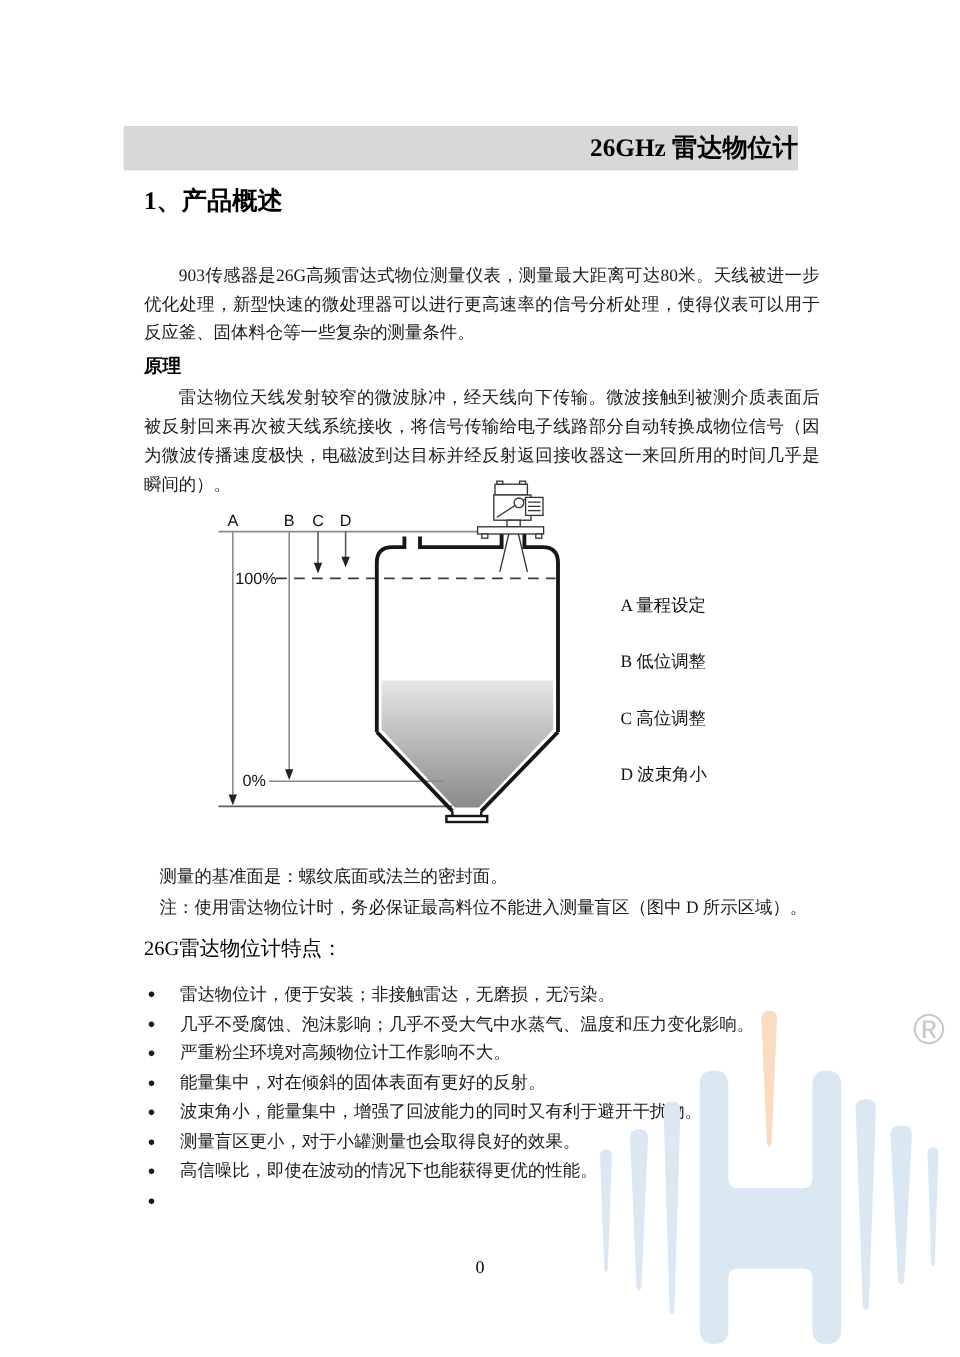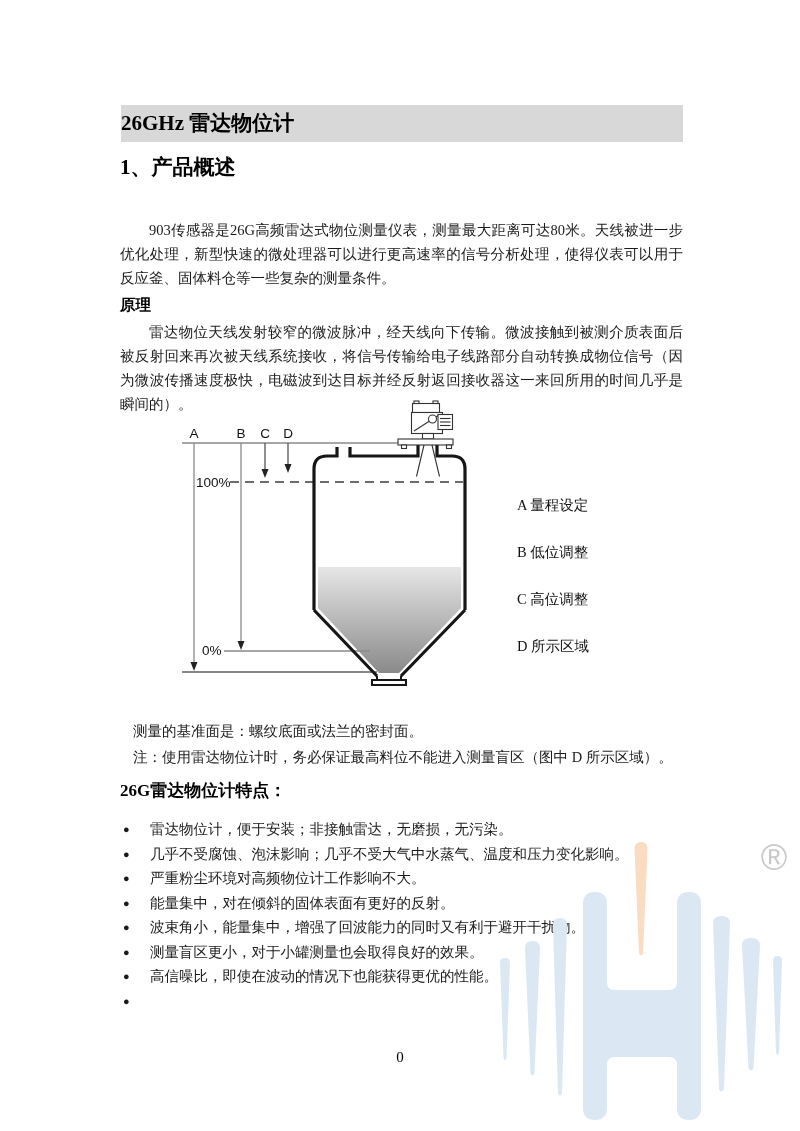--- a/index.html
+++ b/index.html
@@ -2,22 +2,22 @@
 <html><head>
 <meta charset="utf-8">
 <style>
   html,body{margin:0;padding:0;background:#ffffff;}
   .page{
     position:relative;width:800px;height:1131px;background:#ffffff;
     font-family:"Liberation Serif","DejaVu Serif",serif;color:#1a1a1a;
     overflow:hidden;
   }
   .banner{
-    position:absolute;left:121px;top:105px;width:562px;height:37px;
-    background:#d8d8d8;text-align:left;
+    position:absolute;left:103px;top:105px;width:562px;height:37px;
+    background:#d8d8d8;text-align:right;
   }
   .banner span{
     display:block;line-height:37px;font-size:21px;font-weight:bold;color:#000;
   }
   .h-sec{
     position:absolute;left:120px;top:153px;width:563px;margin:0;
     font-size:21px;font-weight:bold;color:#000;
   }
   .para{
     position:absolute;left:120px;width:563px;margin:0;
@@ -38,21 +38,21 @@
     text-align:center;
   }
   .note{
     position:absolute;left:120px;width:570px;margin:13px;
     font-size:14.5px;line-height:24px;
   }
   .n1{top:706px;}
   .n2{top:732px;}
   .h-feat{
     position:absolute;left:120px;top:779px;margin:0;
-    font-size:17px;font-weight:bold;color:#000;
+    font-size:17px;font-weight:normal;color:#000;
   }
   .features{
     position:absolute;left:120px;top:817px;width:575px;margin:0;padding:0;
     list-style:none;
   }
   .features li{
     position:relative;height:24.5px;line-height:24.5px;padding-left:30px;
     font-size:14.5px;white-space:nowrap;
   }
   .features .dot{
@@ -144,21 +144,21 @@
         <text x="85" y="40" text-anchor="middle">C</text>
         <text x="108" y="40" text-anchor="middle">D</text>
         <text x="16" y="89">100%</text>
         <text x="22" y="257">0%</text>
       </g>
     </svg>
 
     <div class="legend-item" style="top:96px">A 量程设定</div>
     <div class="legend-item" style="top:143px">B 低位调整</div>
     <div class="legend-item" style="top:190px">C 高位调整</div>
-    <div class="legend-item" style="top:237px">D 所示区域</div>
+    <div class="legend-item" style="top:237px">D 波束角小</div>
   </div>
 
   <p class="note n1">测量的基准面是：螺纹底面或法兰的密封面。</p>
   <p class="note n2">注：使用雷达物位计时，务必保证最高料位不能进入测量盲区（图中 D 所示区域）。</p>
 
   <h3 class="h-feat">26G雷达物位计特点：</h3>
   <ul class="features">
     <li><span class="dot">●</span><span>雷达物位计，便于安装；非接触雷达，无磨损，无污染。</span></li>
     <li><span class="dot">●</span><span>几乎不受腐蚀、泡沫影响；几乎不受大气中水蒸气、温度和压力变化影响。</span></li>
     <li><span class="dot">●</span><span>严重粉尘环境对高频物位计工作影响不大。</span></li>

